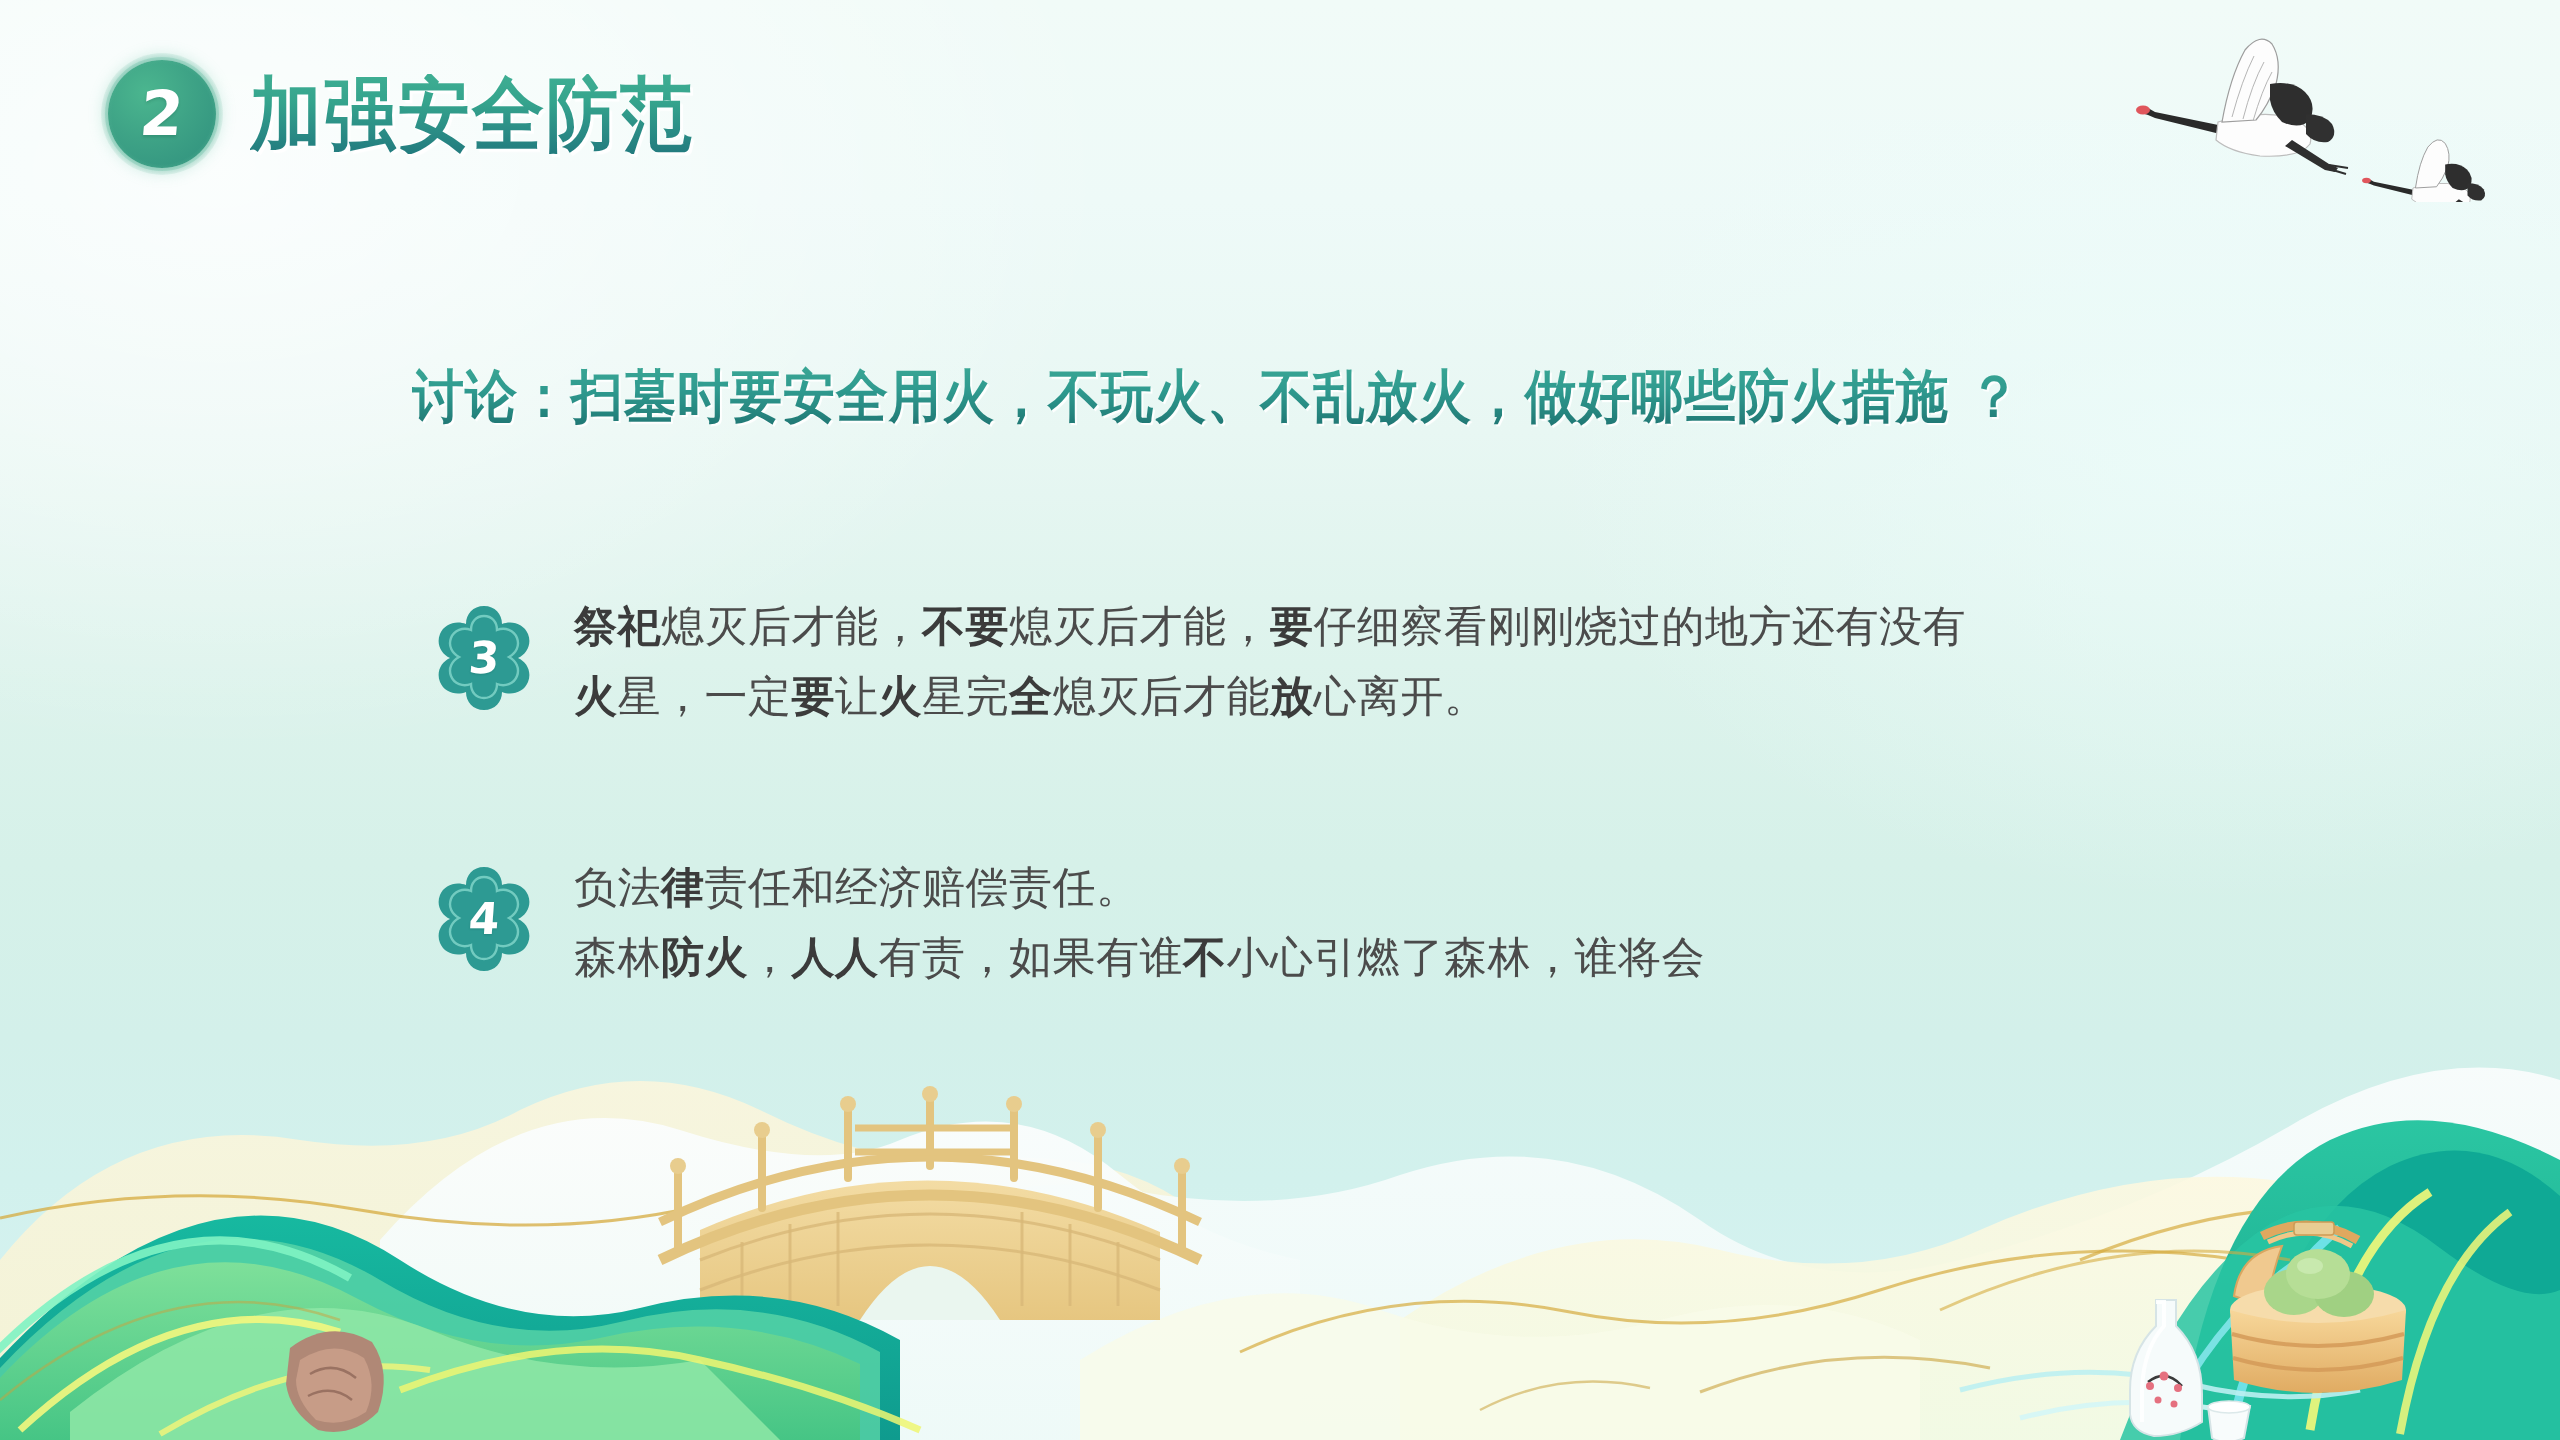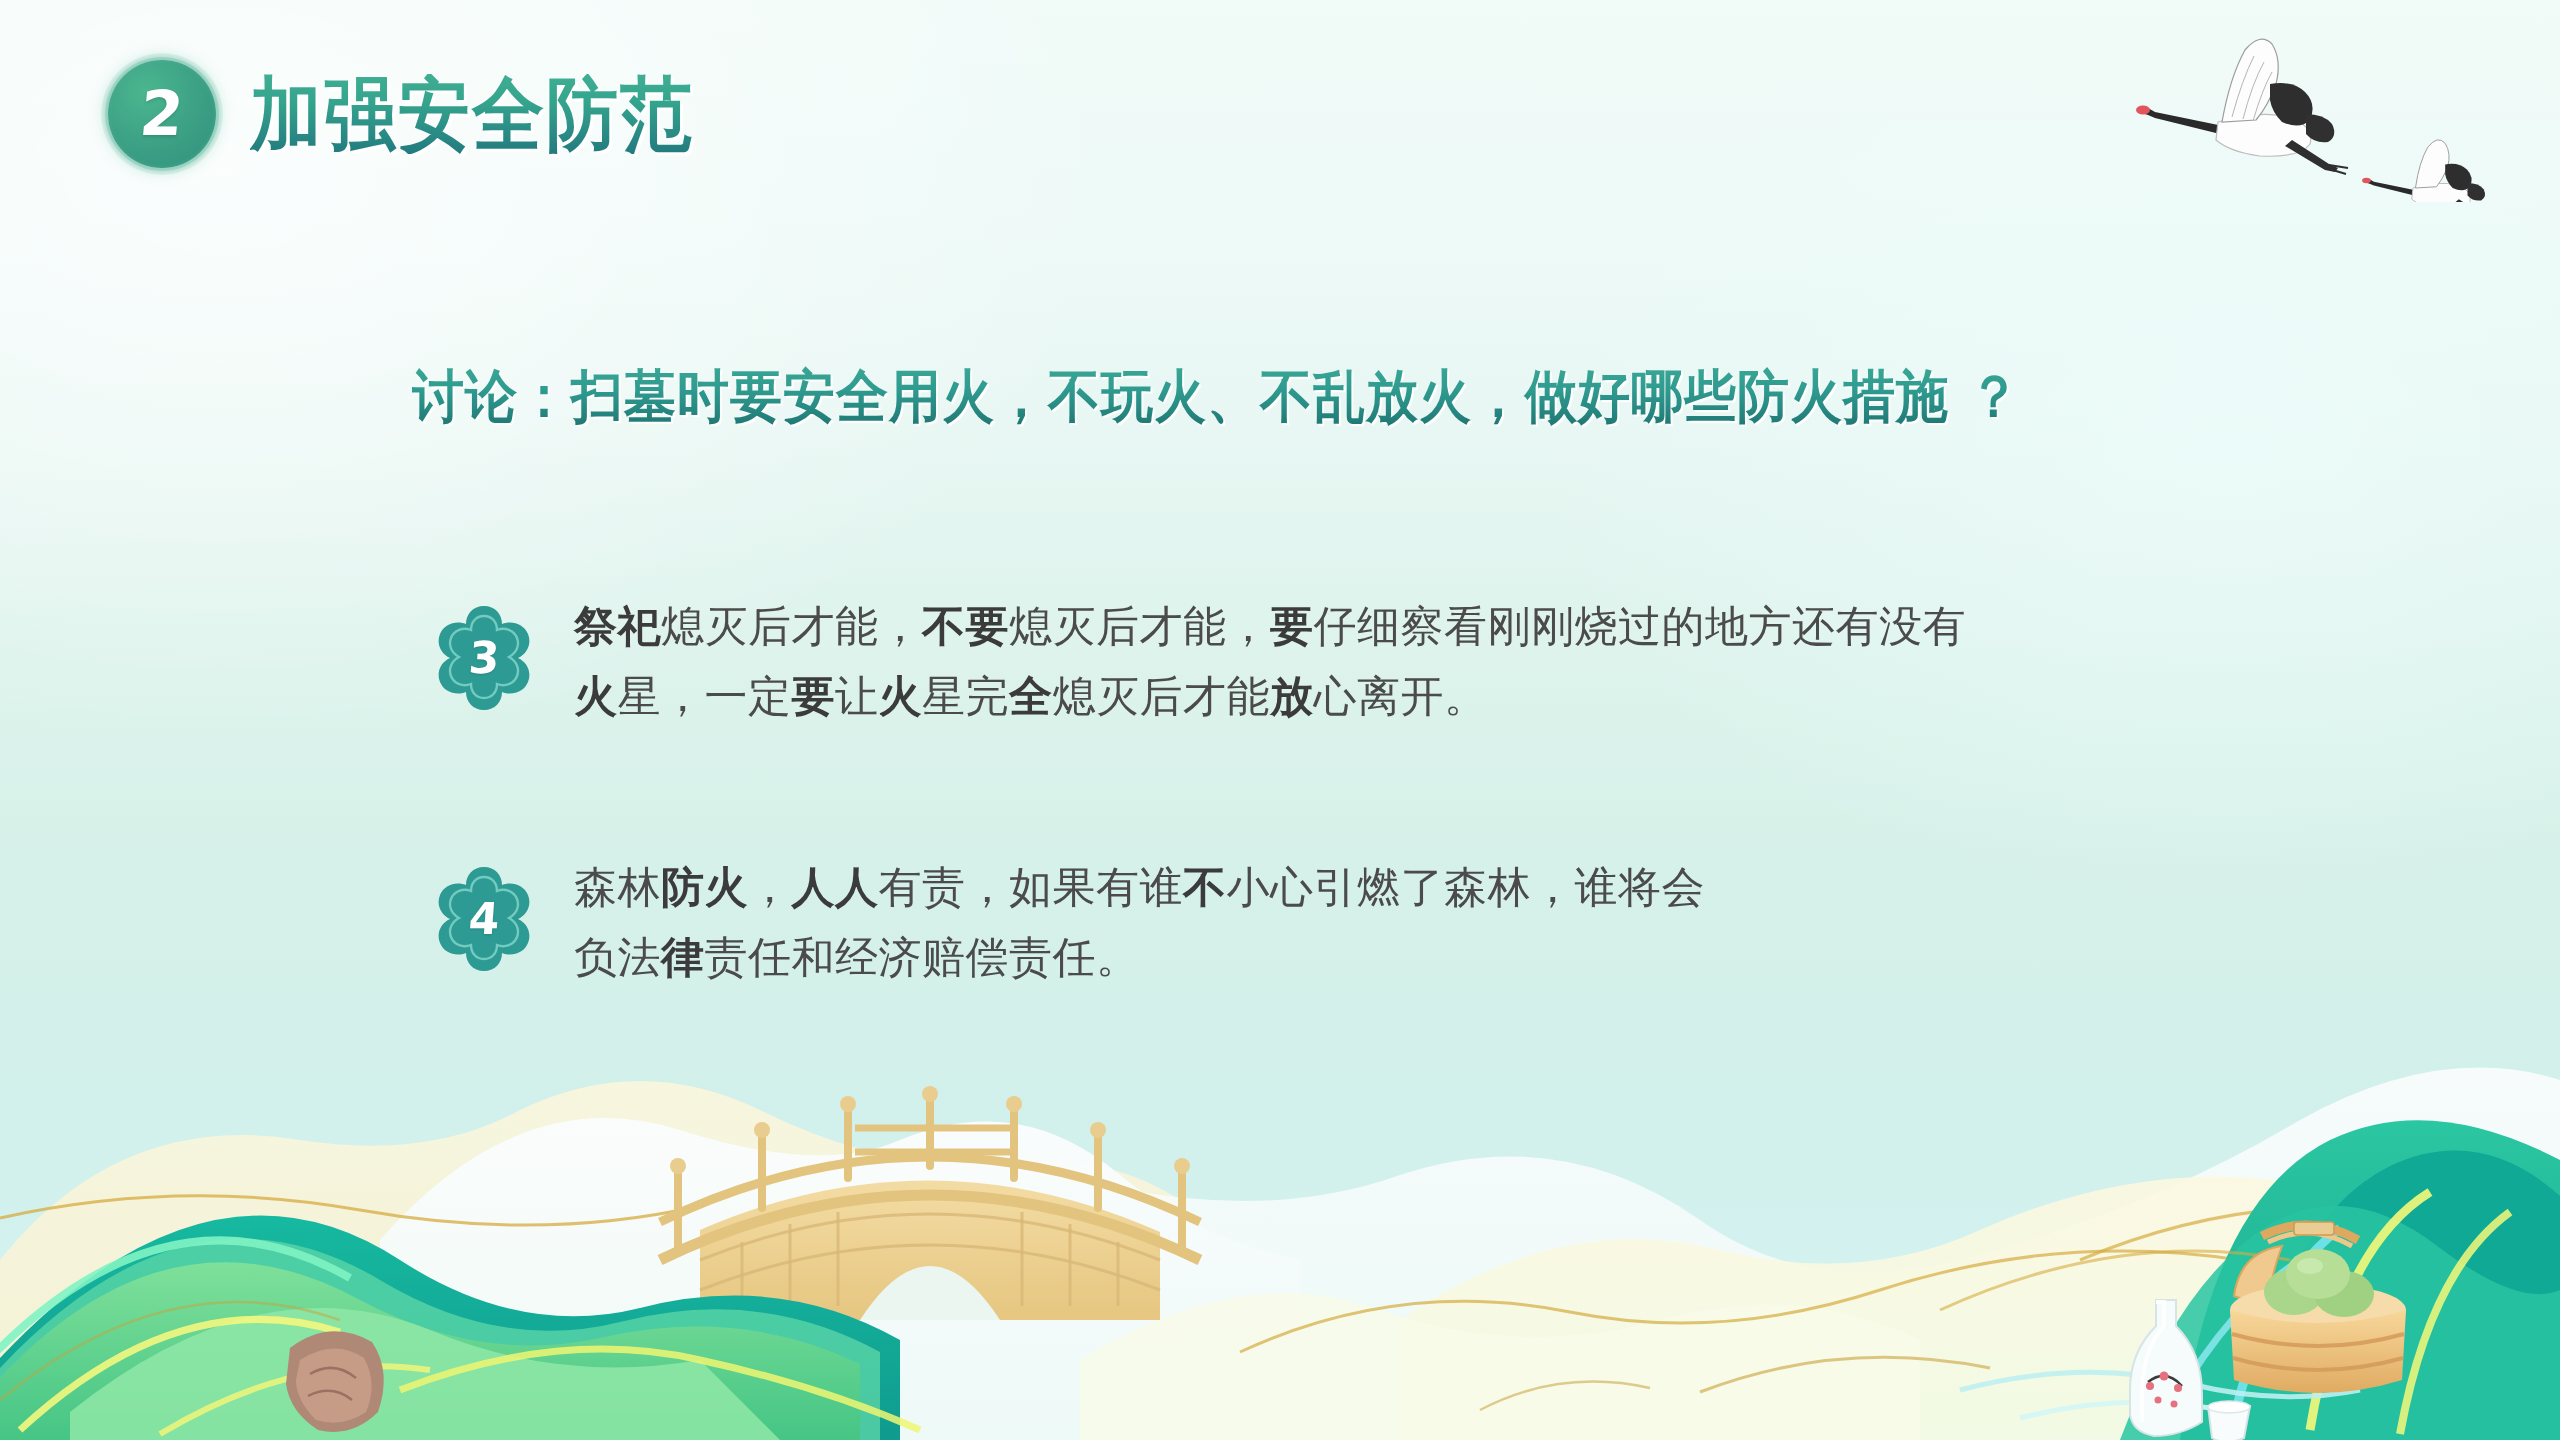--- a/index.html
+++ b/index.html
@@ -191,24 +191,24 @@
                    C88 59 92 66 89 74 C86 82 77 85 69 82
                    C69 90 64 96 56 96 C48 96 43 90 43 82
                    C35 85 26 82 23 74 C20 66 24 59 31 55
                    C24 51 20 44 23 36 C26 28 35 25 43 28
                    C43 20 48 14 56 14 Z" fill="none" stroke="#7fd3c8" stroke-width="2.4" opacity=".85"></path>
         </svg>
         <span class="num">4</span>
       </div>
       <div class="item-text">
         <div>
-          <span>森林</span><b>防火</b><span>，</span><b>人人</b><span>有责，如果有谁</span><b>不</b><span>小心引燃了森林，谁将会</span>
+          <span>负法</span><b>律</b><span>责任和经济赔偿责任。</span>
         </div>
         <div>
-          <span>负法</span><b>律</b><span>责任和经济赔偿责任。</span>
+          <span>森林</span><b>防火</b><span>，</span><b>人人</b><span>有责，如果有谁</span><b>不</b><span>小心引燃了森林，谁将会</span>
         </div>
       </div>
     </div>
 
   </div>
 
   <div class="bottom-art">
     <svg viewBox="0 0 2560 480" xmlns="http://www.w3.org/2000/svg">
       <defs>
         <linearGradient id="cloudA" x1="0" y1="0" x2="0" y2="1">

